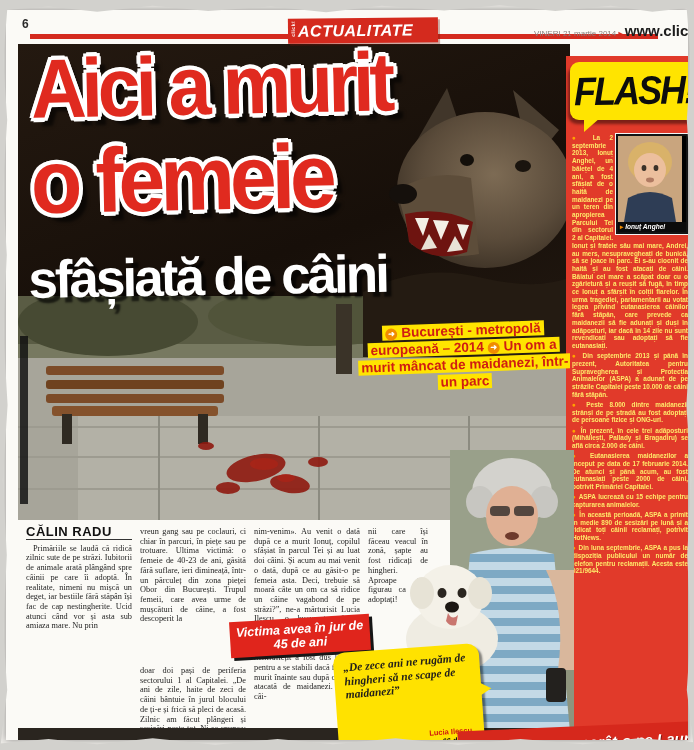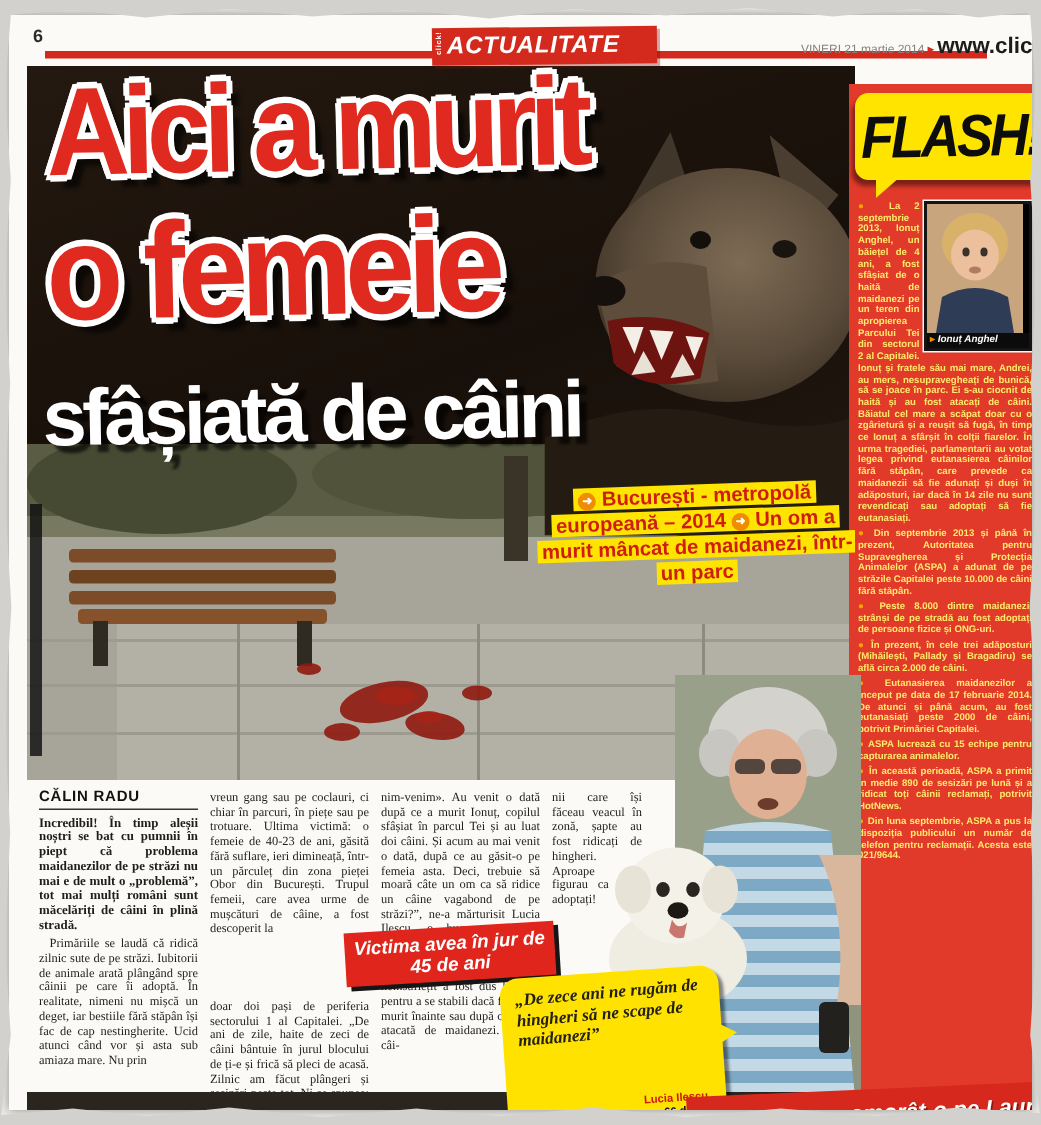--- a/index.html
+++ b/index.html
@@ -53,21 +53,21 @@
   
   .article{position:absolute;left:12px;top:514px;width:552px;height:206px;background:#fbfaf6;}
   .col{position:absolute;top:3px;font-family:"Liberation Serif",serif;font-size:8.3px;line-height:9.7px;
        text-align:justify;color:#1e1e1e;}
   .col p{margin:0 0 3px 0;text-indent:7px;}
   .col p.noindent{text-indent:0;}
   .col1{left:8px;width:106px;}
   .col2{left:122px;width:106px;}
   .col3{left:236px;width:106px;}
   .col4{left:350px;width:60px;word-spacing:2px;}
-  .byline{font-family:"Liberation Sans",sans-serif;font-size:10px;font-weight:bold;color:#111;
+  .byline{font-family:"Liberation Sans",sans-serif;font-size:13px;font-weight:bold;color:#111;
           border-bottom:1.5px solid #333;padding-bottom:2px;margin-bottom:4px;letter-spacing:.5px;}
   .lead{font-weight:bold;font-size:8.6px;}
 
   .victim-box{position:absolute;left:224px;top:608px;width:136px;padding:4px 2px;background:#e0251c;
       transform:rotate(-3.5deg);z-index:9;text-align:center;color:#fff;font-weight:900;font-style:italic;
       font-size:12.5px;line-height:14px;box-shadow:3px 3px 0 #161616;}
 
   
   .woman{position:absolute;left:444px;top:440px;width:124px;height:282px;overflow:hidden;z-index:4;}
   .whitedog{position:absolute;left:394px;top:543px;width:104px;height:122px;z-index:5;}
@@ -242,21 +242,20 @@
       <ellipse cx="80" cy="40" rx="12" ry="16" fill="#e7e3d6"></ellipse>
       <ellipse cx="42" cy="40" rx="4.5" ry="5" fill="#2b2620"></ellipse>
       <ellipse cx="62" cy="40" rx="4.5" ry="5" fill="#2b2620"></ellipse>
       <ellipse cx="52" cy="54" rx="7" ry="5.5" fill="#1c1813"></ellipse>
       <path d="M48,60 Q52,68 58,62 L56,72 Q50,74 46,68 Z" fill="#c9766f"></path>
     </svg>
 
     <div class="article">
       <div class="col col1">
         <div class="byline">CĂLIN RADU</div>
-        <p class="lead noindent">Incredibil! În timp aleșii noștri se bat cu pumnii în piept că problema maidanezilor de pe străzi nu mai e de mult o „problemă”, tot mai mulți români sunt măcelăriți de câini în plină stradă.</p>
         <p>Primăriile se laudă că ridică zilnic sute de pe străzi. Iubitorii de animale arată plângând spre câinii pe care îi adoptă. În realitate, nimeni nu mișcă un deget, iar bestiile fără stăpân își fac de cap nestingherite. Ucid atunci când vor și asta sub amiaza mare. Nu prin</p>
       </div>
       <div class="col col2">
         <p class="noindent">vreun gang sau pe coclauri, ci chiar în parcuri, în piețe sau pe trotuare. Ultima victimă: o femeie de 40-23 de ani, găsită fără suflare, ieri dimineață, într-un părculeț din zona pieței Obor din București. Trupul femeii, care avea urme de mușcături de câine, a fost descoperit la</p>
         <p class="noindent" style="margin-top:42px;">doar doi pași de periferia sectorului 1 al Capitalei. „De ani de zile, haite de zeci de câini bântuie în jurul blocului de ți-e și frică să pleci de acasă. Zilnic am făcut plângeri și sesizări peste tot. Ni se spunea: «Nă-</p>
       </div>
       <div class="col col3">
         <p class="noindent">nim-venim». Au venit o dată după ce a murit Ionuț, copilul sfâșiat în parcul Tei și au luat doi câini. Și acum au mai venit o dată, după ce au găsit-o pe femeia asta. Deci, trebuie să moară câte un om ca să ridice un câine vagabond de pe străzi?”, ne-a mărturisit Lucia Ilescu, o bucureșteancă în vârstă de 66 de ani, care locuiește la doi pași de locul tragediei de ieri. Trupul neînsuflețit a fost dus la IML pentru a se stabili dacă femeia a murit înainte sau după ce a fost atacată de maidanezi. Dintre câi-</p>
       </div>
       <div class="col col4">

